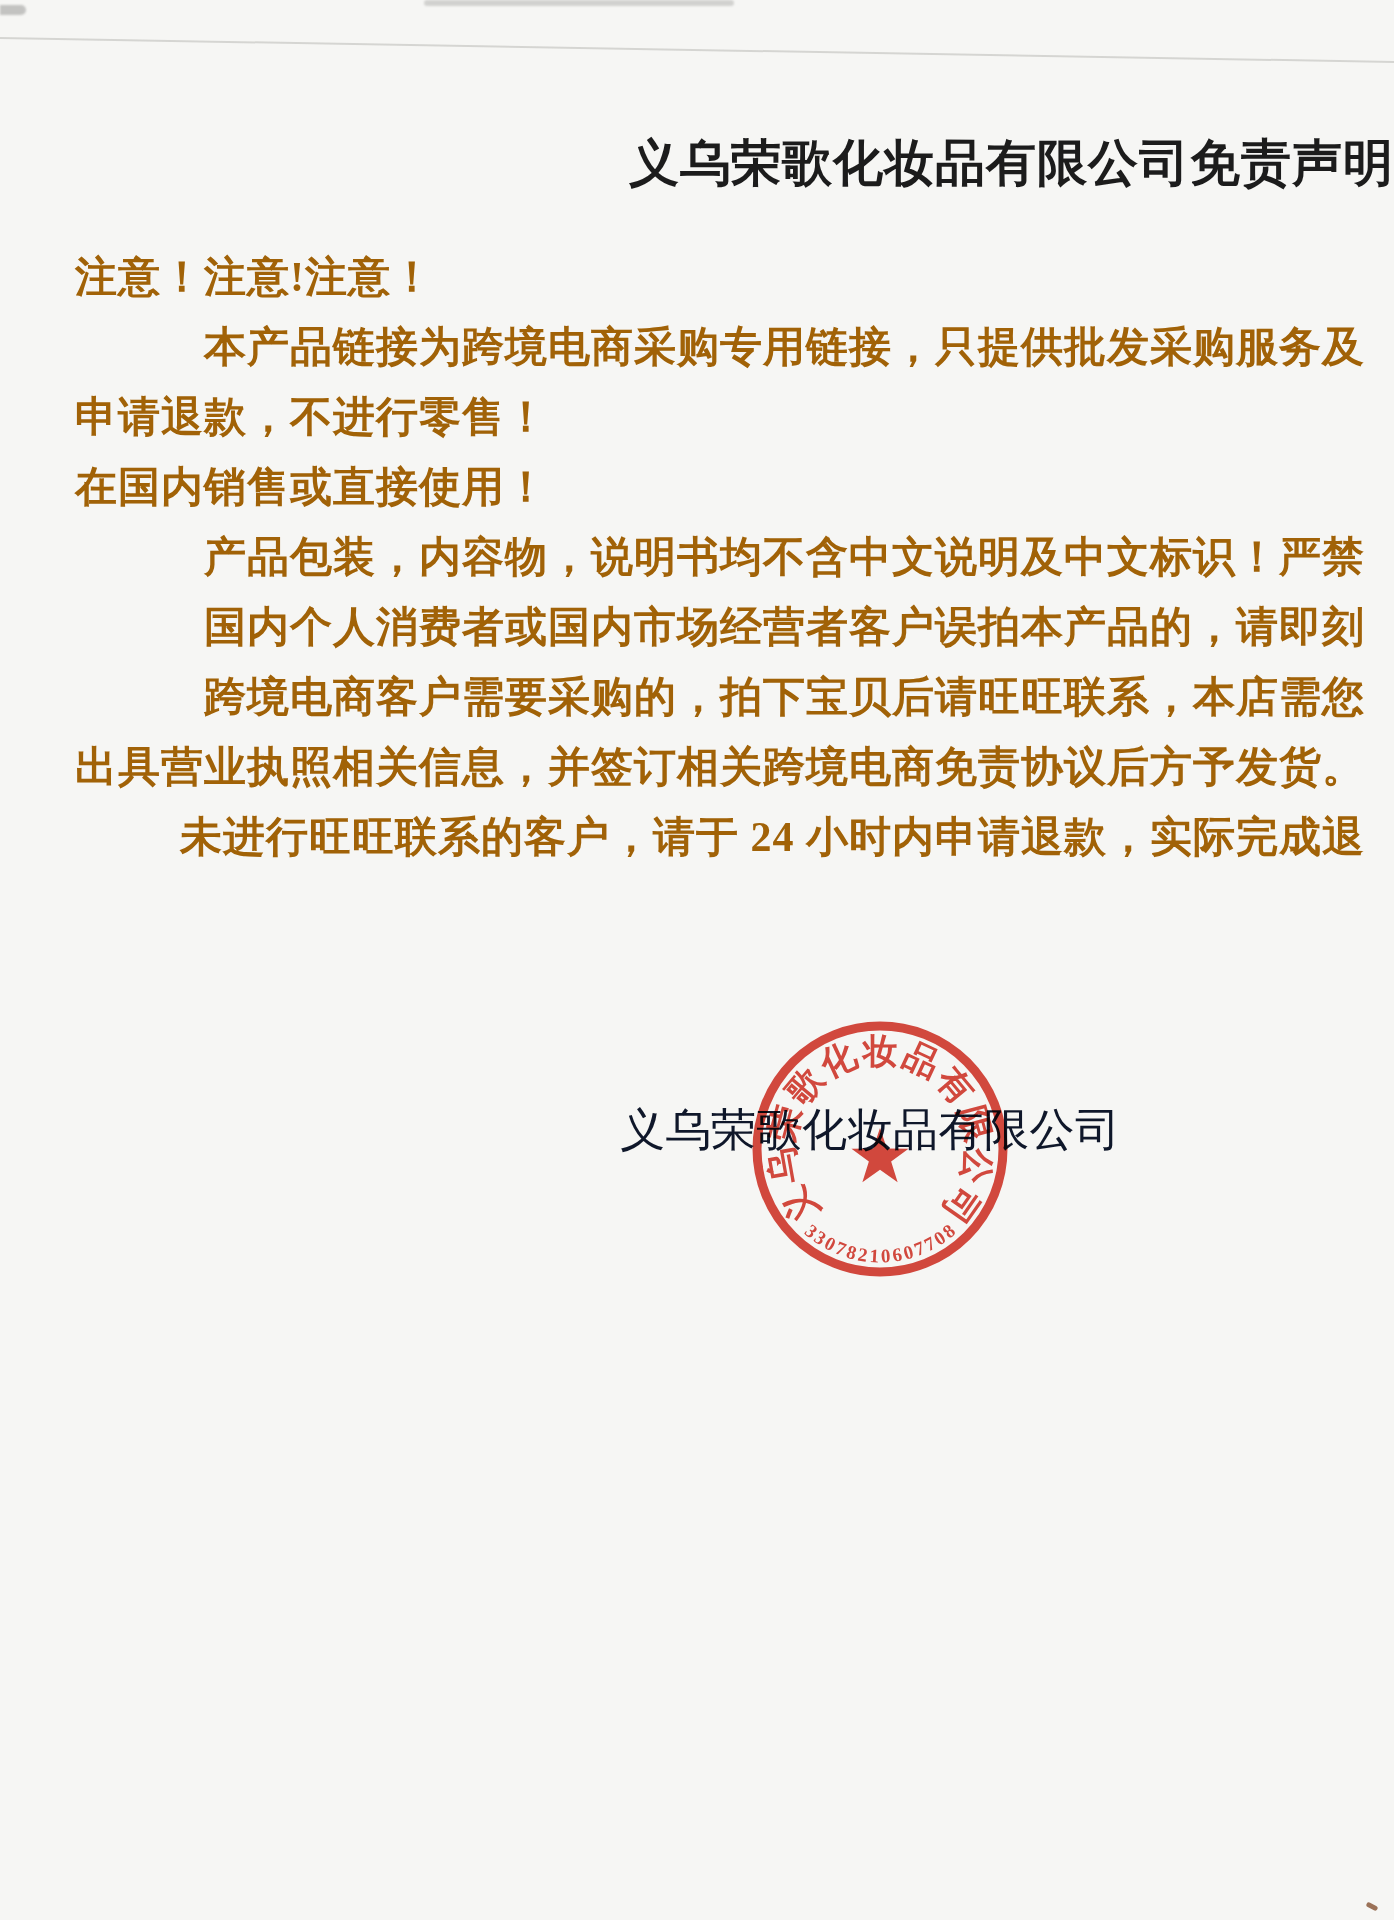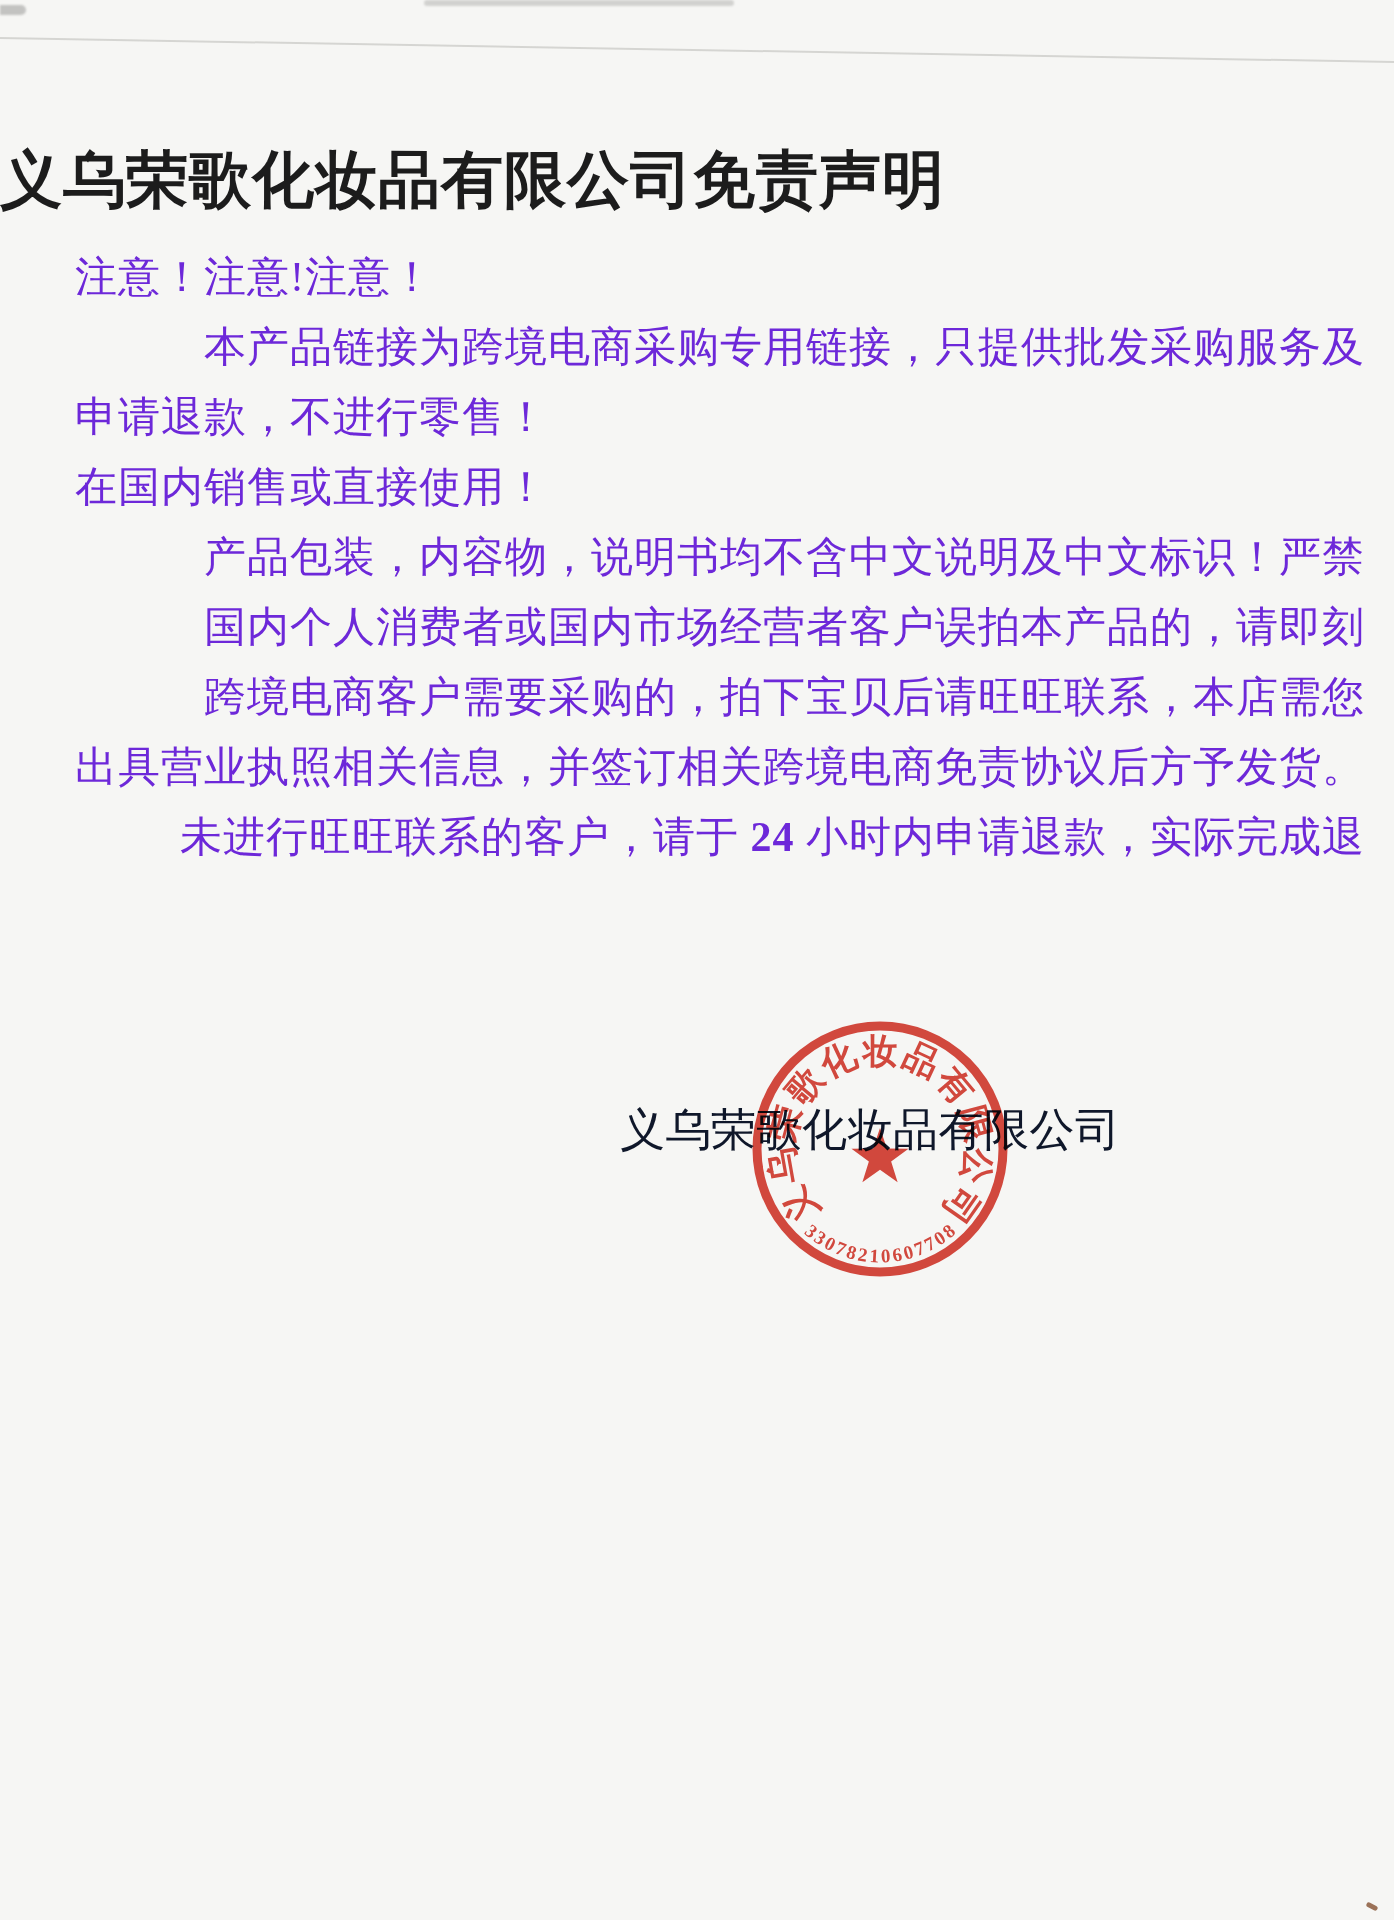--- a/index.html
+++ b/index.html
@@ -7,39 +7,40 @@
     position:relative;
     width:1394px;height:1920px;
     background:#f6f6f4;
     overflow:hidden;
     font-family:"Liberation Serif","DejaVu Serif",serif;
     color:#262626;
   }
   .doc-title{
     position:absolute;
     top:96px;left:0;width:100%;
-    text-align:left;
-    font-size:62px;
+    text-align:right;
+    font-size:50px;
     font-weight:bold;
     letter-spacing:1px;
     color:#1c1c1c;
   }
   .doc-body{
     position:absolute;
     left:75px;top:242px;
     width:1290px;
   }
   .doc-line{
     margin:0;
     height:70px;
     line-height:70px;
     font-size:42px;
     letter-spacing:1px;
     white-space:nowrap;
-    color:#6d28d9;
+    color:#a16207;
+    font-weight:bold;
   }
   .doc-line.indent{ padding-left:86px;text-align:right; }
   .doc-line b{ font-family:"Liberation Serif","DejaVu Serif",serif; }
   .signature{
     position:absolute;
     left:620px;top:1100px;
     font-size:45px;
     letter-spacing:0.5px;
     color:#0f172a;
     white-space:nowrap;

